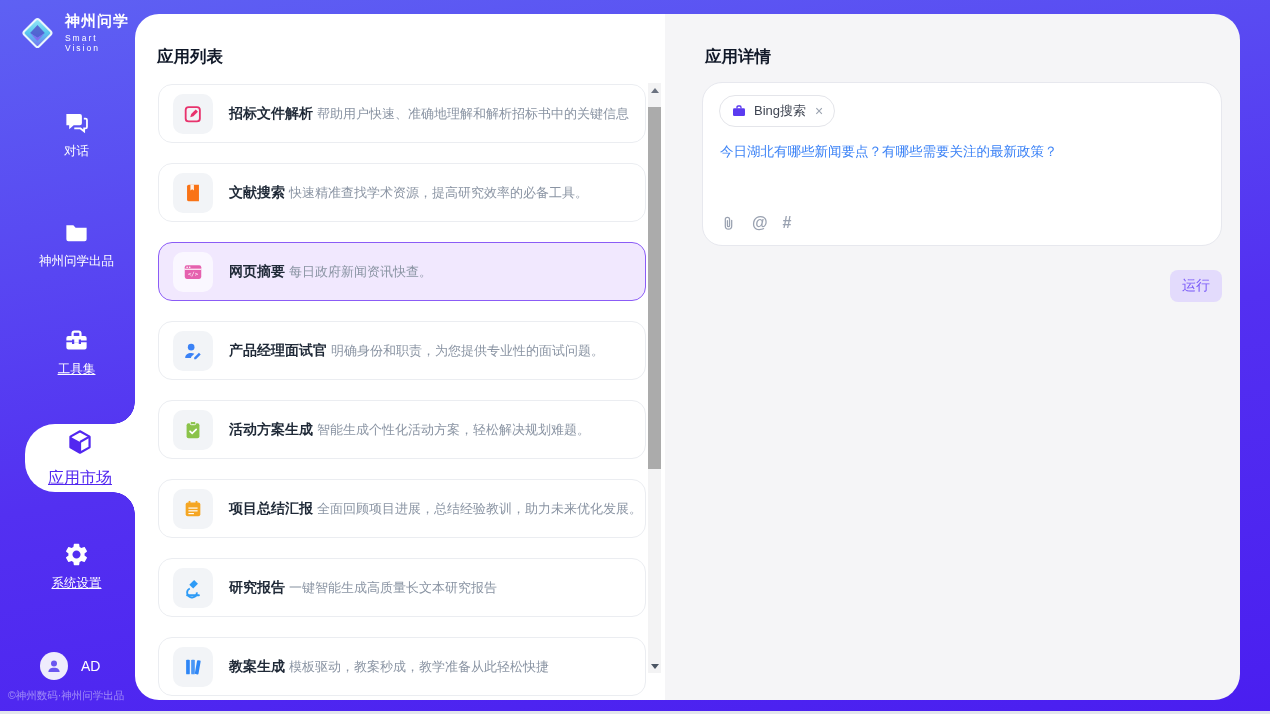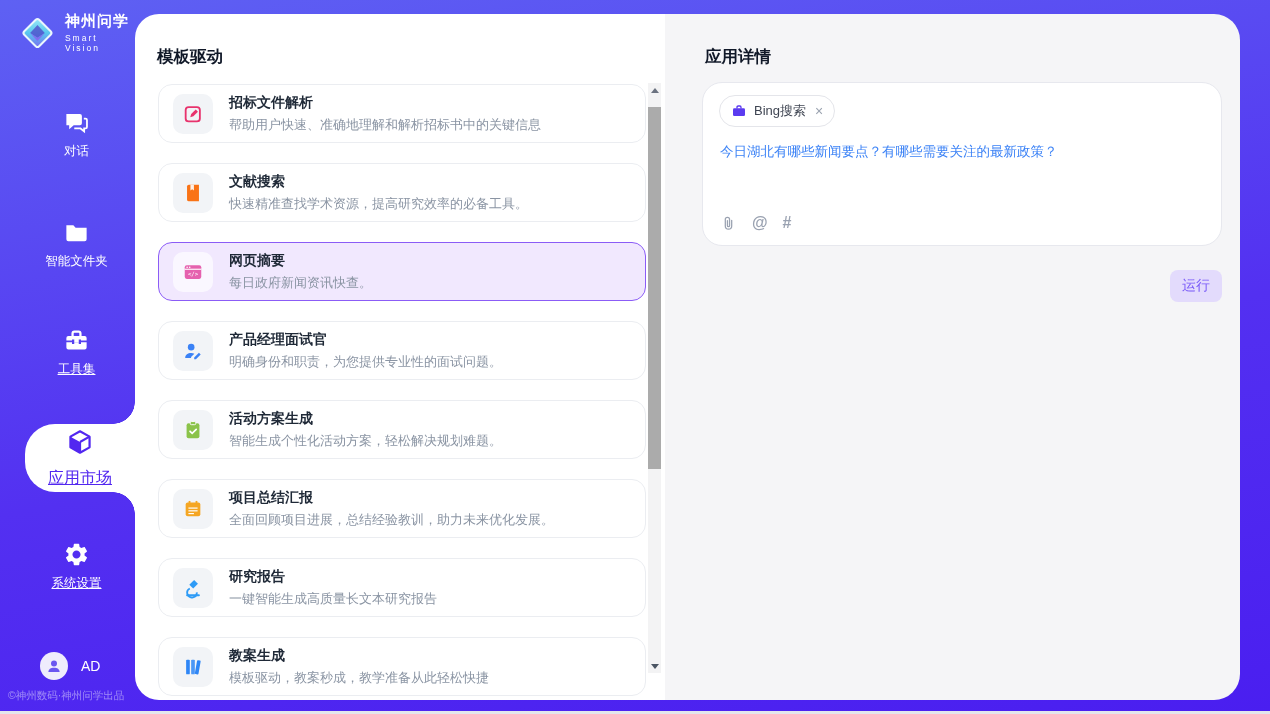--- a/index.html
+++ b/index.html
@@ -39,21 +39,21 @@
                 border-radius:24px 0 0 24px; overflow:hidden; }
   .panel-title { font-size:16.5px; font-weight:bold; color:#101828; }
   .list-panel .panel-title { position:absolute; left:22px; top:32px; }
   .cards { position:absolute; left:23px; top:70px; width:488px; display:flex; flex-direction:column; gap:20px; }
   .card { height:59px; background:#fff; border:1px solid #ebedf1; border-radius:14px;
           display:flex; align-items:center; padding-left:14px; cursor:pointer; }
   .card.selected { background:#f1e8fe; border:1px solid #8b5cf6; }
   .tile { width:40px; height:40px; border-radius:10px; background:#f2f4f7; flex:0 0 auto;
           display:flex; align-items:center; justify-content:center; }
   .card.selected .tile { background:rgba(255,255,255,0.65); }
-  .card-text { margin-left:16px; display:flex; flex-direction:column; gap:4px; }
+  .card-text { margin-left:16px; display:flex; flex-direction:row; gap:4px; }
   .card-title { font-size:14px; font-weight:bold; color:#1f2937; }
   .card-desc { font-size:13px; color:#8a94a3; }
 
   
   .scrollbar { position:absolute; left:513px; top:69px; width:13px; height:590px; background:#f3f3f4; }
   .sb-btn { position:absolute; left:0; width:13px; height:14px; background:#f3f3f4;
             display:flex; align-items:center; justify-content:center; cursor:pointer; }
   .sb-up { top:0; } .sb-down { bottom:0; }
   .tri-up { width:0; height:0; border-left:4px solid transparent; border-right:4px solid transparent;
             border-bottom:5px solid #6b7280; }
@@ -114,21 +114,21 @@
       </span>
       <span class="nv-label">对话</span>
     </div>
 
     <div class="nav-item" style="top:218px;">
       <span class="nv-icon">
         <svg viewBox="0 0 24 24" width="27" height="27">
           <path d="M3 5.5h6.2l2 2.3H21v10.2a1.8 1.8 0 01-1.8 1.8H4.8A1.8 1.8 0 013 18z" fill="#fff"></path>
         </svg>
       </span>
-      <span class="nv-label">智能文件夹</span>
+      <span class="nv-label">神州问学出品</span>
     </div>
 
     <div class="nav-item" style="top:326px;text-decoration:underline;">
       <span class="nv-icon">
         <svg viewBox="0 0 24 24" width="27" height="27">
           <path d="M8.5 8V5.8A1.6 1.6 0 0110.1 4.2h3.8a1.6 1.6 0 011.6 1.6V8" fill="none" stroke="#fff" stroke-width="2"></path>
           <path d="M3 9.8a1.8 1.8 0 011.8-1.8h14.4A1.8 1.8 0 0121 9.8V12h-5v-1h-2v2.6h-4V11H8v1H3z" fill="#fff"></path>
           <path d="M3 13.5h5V15h2v-1.5h4V15h2v-1.5h5v4.7a1.8 1.8 0 01-1.8 1.8H4.8A1.8 1.8 0 013 18.2z" fill="#fff"></path>
         </svg>
       </span>
@@ -162,21 +162,21 @@
           <path d="M4.5 20c0-3.6 3.2-5.6 7.5-5.6s7.5 2 7.5 5.6z" fill="#6a55f0"></path>
         </svg>
       </span>
       <span class="user-initials">AD</span>
     </div>
 
     <div class="side-footer">©神州数码·神州问学出品</div>
   </nav>
 
   <section class="list-panel">
-    <h2 class="panel-title">模板驱动</h2>
+    <h2 class="panel-title">应用列表</h2>
 
     <div class="cards">
 
       <div class="card">
         <span class="tile" style="color: rgb(232, 51, 109);">
           <svg viewBox="0 0 24 24" width="22" height="22">
             <rect x="4" y="4.5" width="15.5" height="15.5" rx="3.2" fill="none" stroke="currentColor" stroke-width="2"></rect>
             <path d="M9 15.5l1-3.4 5-5 2.4 2.4-5 5z" fill="currentColor"></path>
           </svg>
         </span>

